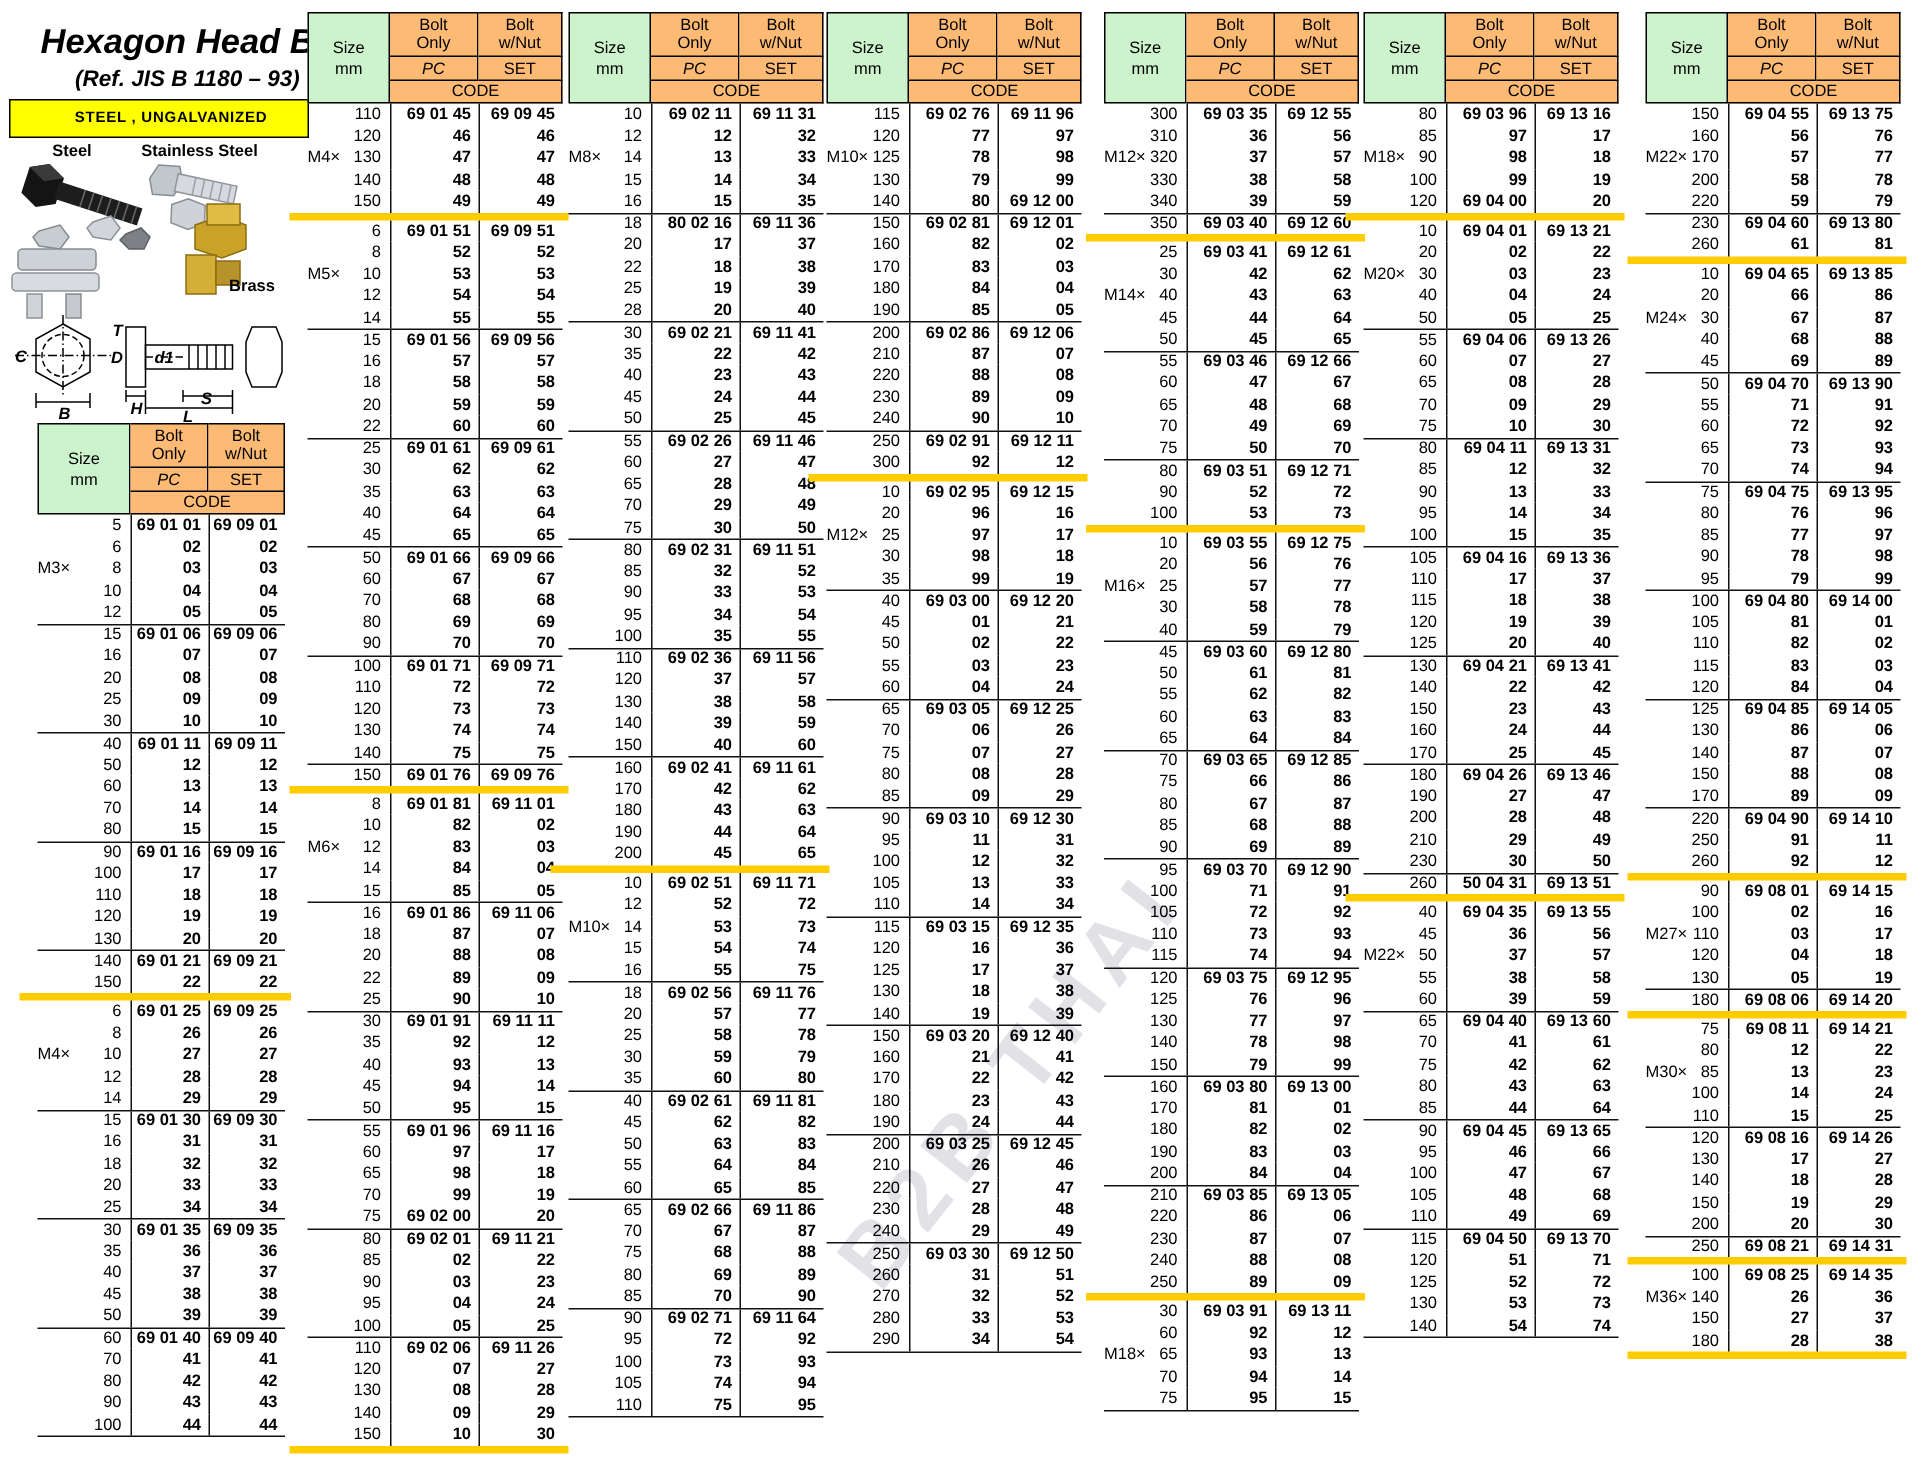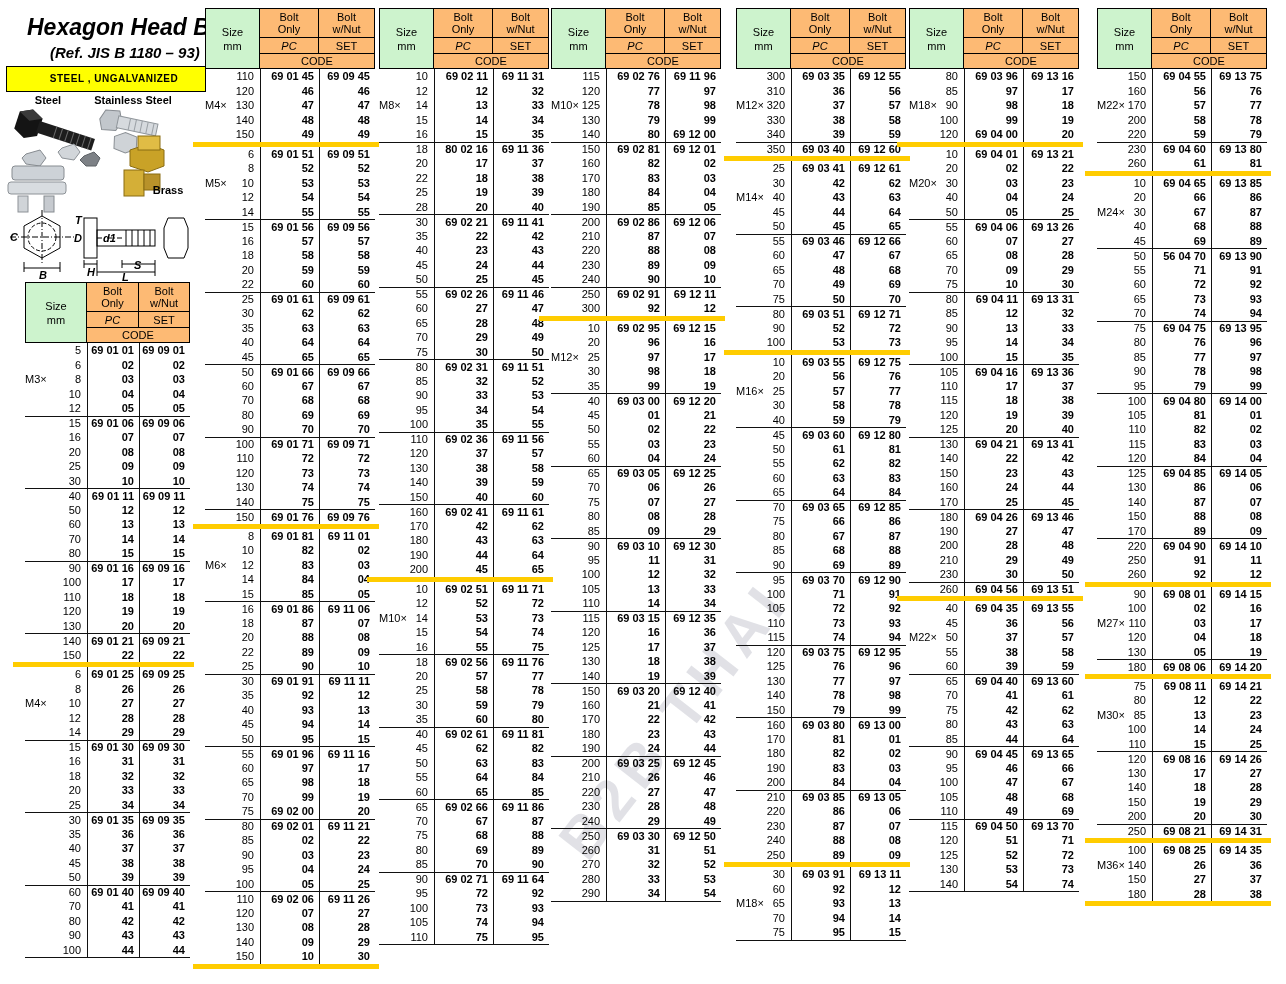--- a/index.html
+++ b/index.html
@@ -2792,21 +2792,21 @@
             <span>230</span>
           </div>
           <div class="c-pc">30</div>
           <div class="c-set">50</div>
         </div>
         <div class="trow sep">
           <div class="c-size">
             <span class="pfx"></span>
             <span>260</span>
           </div>
-          <div class="c-pc">69 04 56</div>
+          <div class="c-pc">50 04 31</div>
           <div class="c-set">69 13 51</div>
         </div>
         <div class="ysep"></div>
         <div class="trow">
           <div class="c-size">
             <span class="pfx"></span>
             <span>40</span>
           </div>
           <div class="c-pc">69 04 35</div>
           <div class="c-set">69 13 55</div>
@@ -3079,21 +3079,21 @@
             <span>45</span>
           </div>
           <div class="c-pc">69</div>
           <div class="c-set">89</div>
         </div>
         <div class="trow sep">
           <div class="c-size">
             <span class="pfx"></span>
             <span>50</span>
           </div>
-          <div class="c-pc">56 04 70</div>
+          <div class="c-pc">69 04 70</div>
           <div class="c-set">69 13 90</div>
         </div>
         <div class="trow">
           <div class="c-size">
             <span class="pfx"></span>
             <span>55</span>
           </div>
           <div class="c-pc">71</div>
           <div class="c-set">91</div>
         </div>

